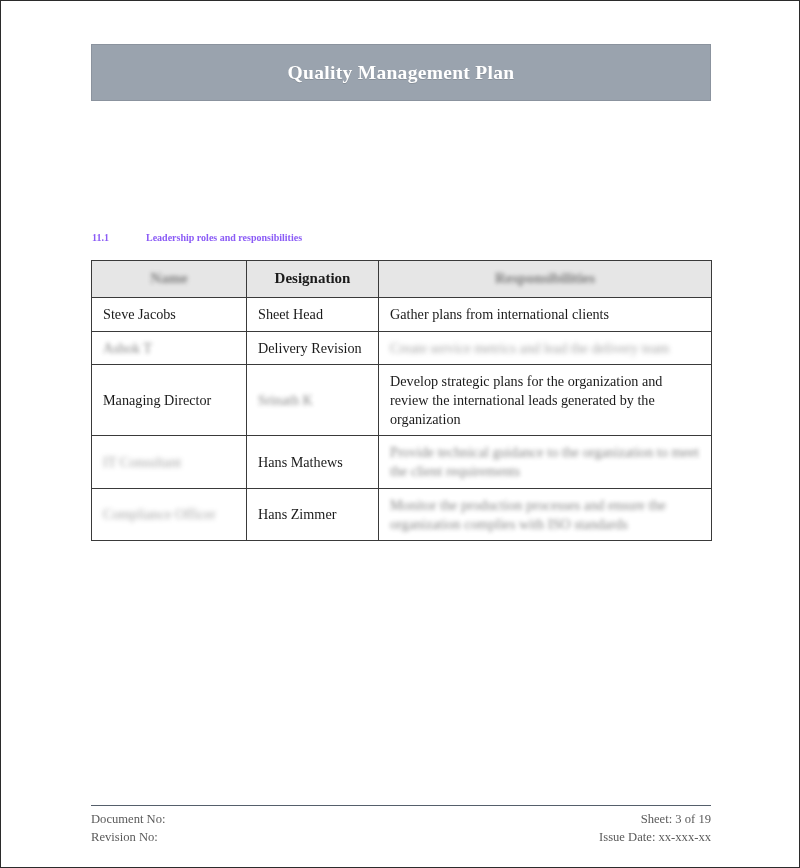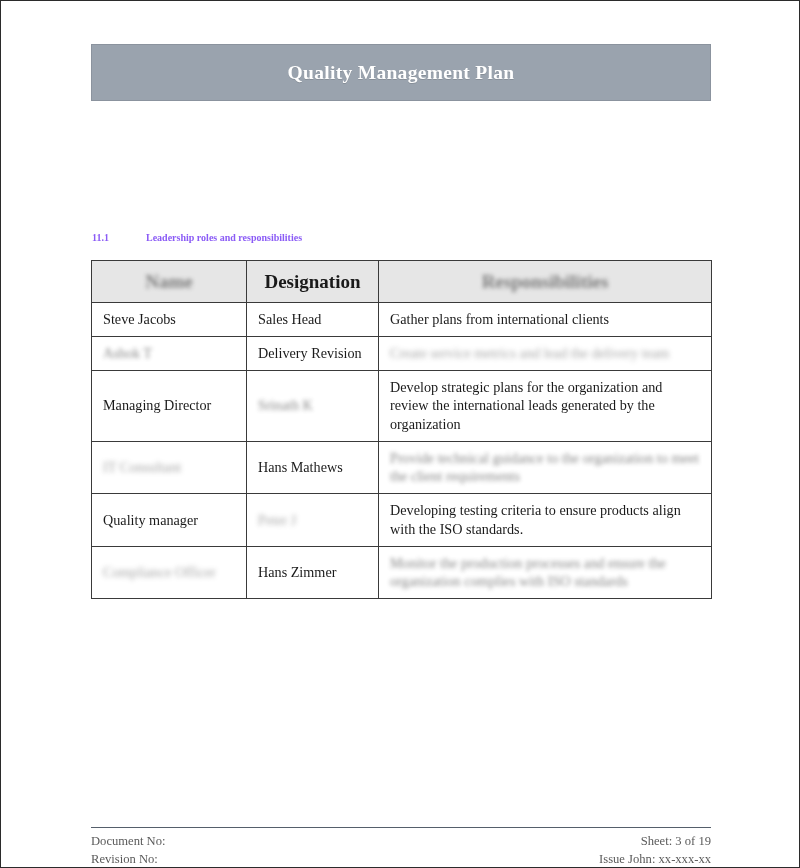--- a/index.html
+++ b/index.html
@@ -88,21 +88,21 @@
     padding: 7px 9px;
     vertical-align: middle;
     line-height: 1.32;
     font-weight: normal;
     box-sizing: border-box;
   }
   .roles-table thead th {
     background: #e6e6e6;
     text-align: center;
     font-weight: bold;
-    font-size: 19px;
+    font-size: 15px;
     height: 36px;
     padding-top: 8px;
     padding-bottom: 8px;
   }
   .roles-table tbody td {
     text-align: left;
   }
   .roles-table tbody td.cell-name   { padding-left: 11px; }
   .roles-table tbody td.cell-desig  { padding-left: 11px; }
   .roles-table tbody td.cell-resp   { padding-left: 11px; padding-right: 12px; }
@@ -118,21 +118,21 @@
     filter: blur(2.4px);
     opacity: 0.5;
     color: #4a4a4a;
     user-select: none;
   }
 
   
   .footer {
     position: absolute;
     left: 90px;
-    top: 826px;
+    top: 804px;
     width: 620px;
     border-top: 1.5px solid #555f6b;
     padding-top: 4px;
     color: #5a5a5a;
     font-size: 12.6px;
     line-height: 1.45;
   }
   .footer-row {
     display: flex;
     justify-content: space-between;
@@ -175,21 +175,21 @@
         </th>
       </tr>
     </thead>
     <tbody>
 
       <tr>
         <td class="cell-name">
           <span>Steve Jacobs</span>
         </td>
         <td class="cell-desig">
-          <span>Sales Head</span>
+          <span>Sheet Head</span>
         </td>
         <td class="cell-resp">
           <span>Gather plans from international clients</span>
         </td>
       </tr>
 
       <tr>
         <td class="cell-name">
           <span class="blurred">Ashok T</span>
         </td>
@@ -218,31 +218,20 @@
           <span class="blurred-strong">IT Consultant</span>
         </td>
         <td class="cell-desig">
           <span>Hans Mathews</span>
         </td>
         <td class="cell-resp">
           <span class="blurred">Provide technical guidance to the organization to meet the client requirements</span>
         </td>
       </tr>
 
-      <tr>
-        <td class="cell-name">
-          <span>Quality manager</span>
-        </td>
-        <td class="cell-desig">
-          <span class="blurred-strong">Peter J</span>
-        </td>
-        <td class="cell-resp">
-          <span>Developing testing criteria to ensure products align with the ISO standards.</span>
-        </td>
-      </tr>
 
       <tr>
         <td class="cell-name">
           <span class="blurred-strong">Compliance Officer</span>
         </td>
         <td class="cell-desig">
           <span>Hans Zimmer</span>
         </td>
         <td class="cell-resp">
           <span class="blurred">Monitor the production processes and ensure the organization complies with ISO standards</span>
@@ -252,17 +241,17 @@
     </tbody>
   </table>
 
   <div class="footer">
     <div class="footer-row">
       <span class="footer-left">Document No:</span>
       <span class="footer-right">Sheet: 3 of 19</span>
     </div>
     <div class="footer-row">
       <span class="footer-left">Revision No:</span>
-      <span class="footer-right">Issue John: xx-xxx-xx</span>
+      <span class="footer-right">Issue Date: xx-xxx-xx</span>
     </div>
   </div>
 
 </div>
 
 </body></html>

